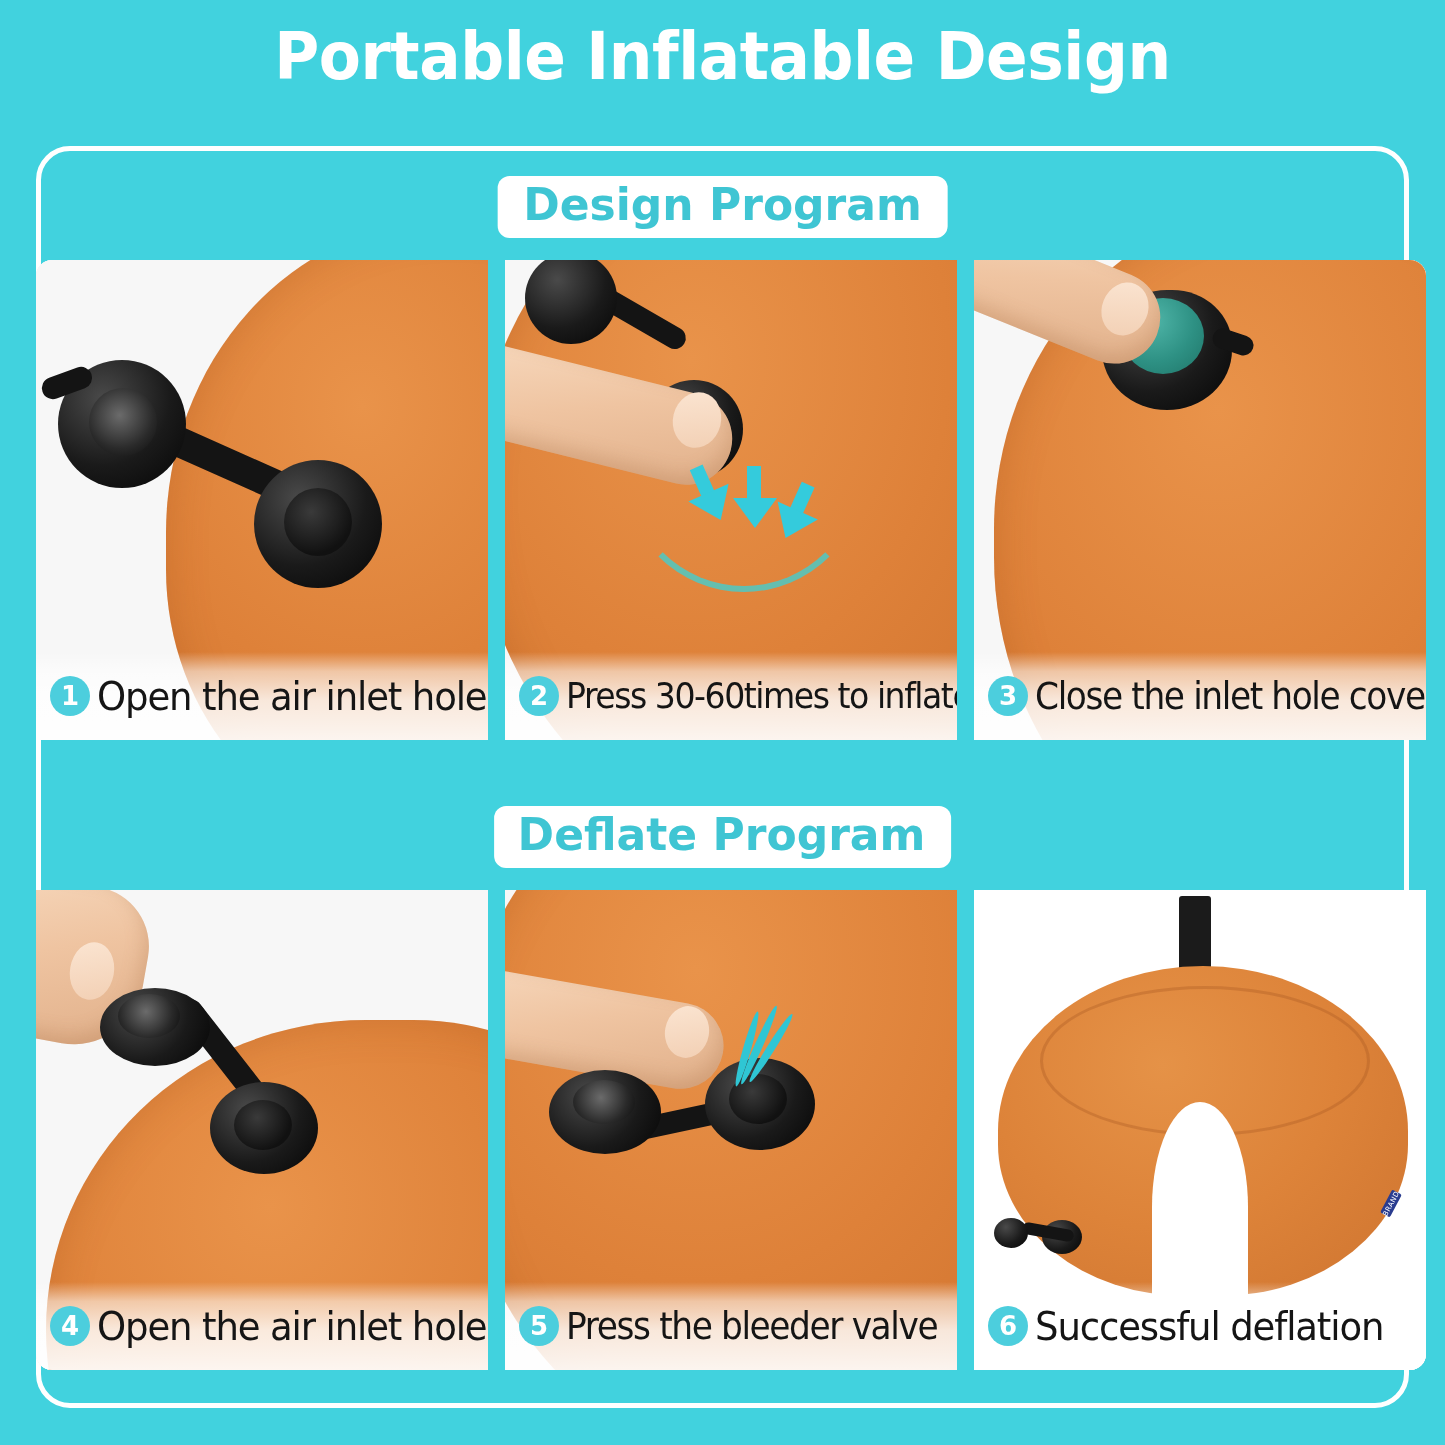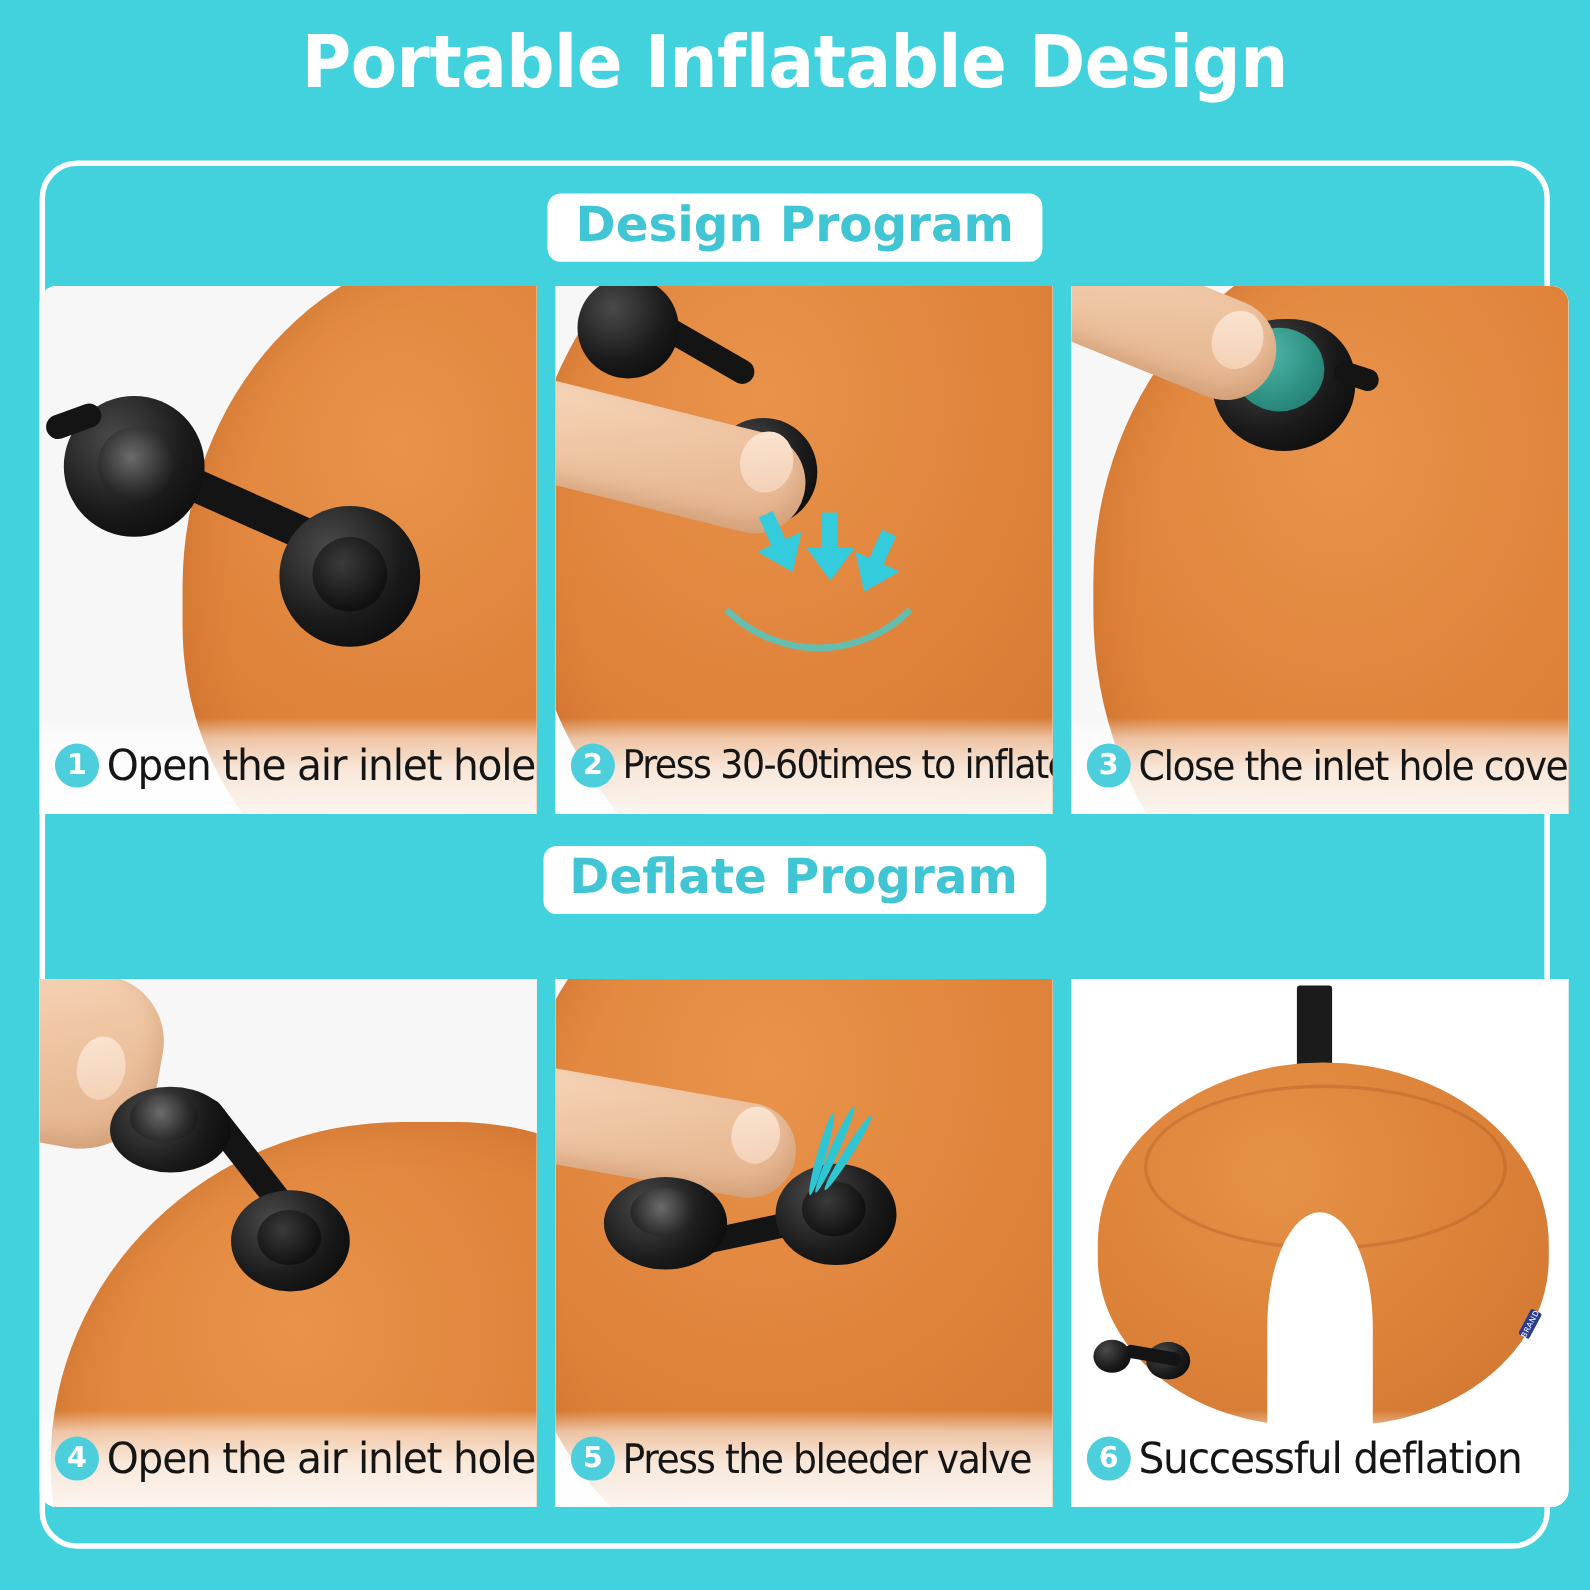--- a/index.html
+++ b/index.html
@@ -44,21 +44,21 @@
     color:#3FC5D3;
     font-size:44px;
     font-weight:bold;
     font-family:"DejaVu Sans", sans-serif;
     padding:6px 26px 10px 26px;
     white-space:nowrap;
     line-height:1.05;
     z-index:6;
   }
   .badge.inflate{top:176px;}
-  .badge.deflate{top:769px;padding-left:24px;}
+  .badge.deflate{top:806px;padding-left:24px;}
 
   
   .row{position:absolute;left:36px;width:1373px;display:flex;}
   .row.top{top:260px;height:480px;}
   .row.bottom{top:890px;height:480px;}
 
   .panel{
     position:relative;
     width:452px;
     height:480px;

